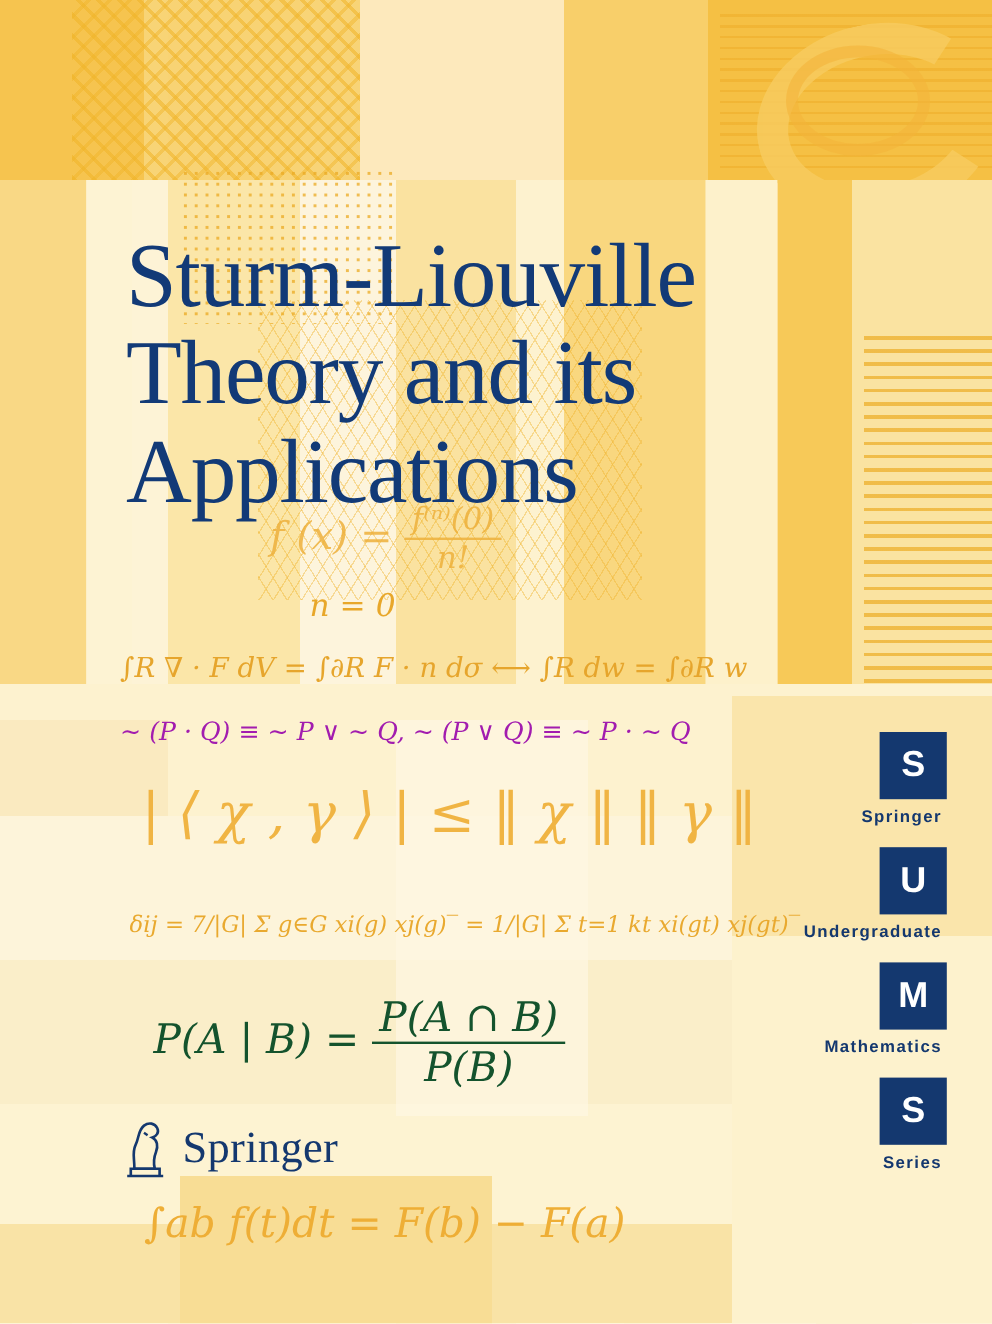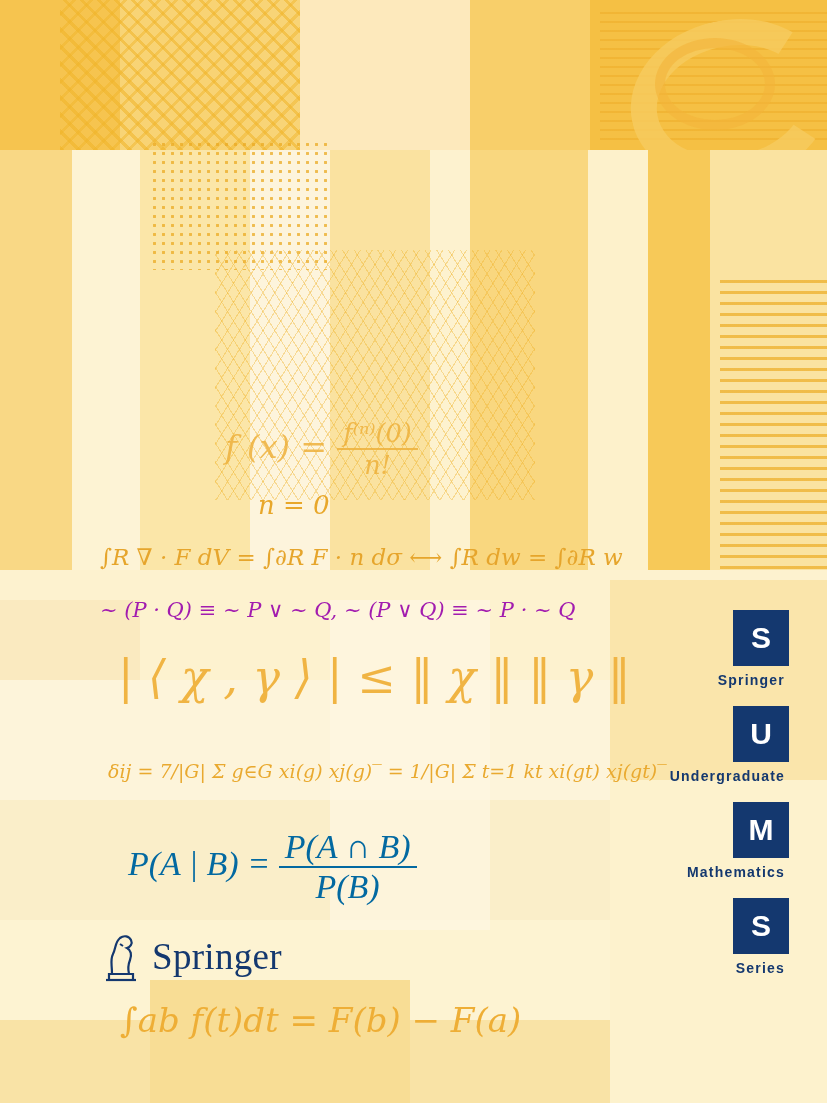--- a/index.html
+++ b/index.html
@@ -121,21 +121,21 @@
     font-family: "DejaVu Serif", serif;
     font-style: italic;
     pointer-events: none;
   }
   .eq { position: absolute; white-space: nowrap; }
   .eq-series { left: 225px; top: 385px; font-size: 32px; color: #eeb13c; opacity:.85;margin-top:33px;}
   .eq-div    { left: 100px; top: 544px; font-size: 23px; color:#e6a52c;}
   .eq-logic  { left: 100px; top: 598px; font-size: 21px; color:#a21caf;}
   .eq-cauchy { left: 118px; top: 650px; font-size: 46px; color:#f0b443;}
   .eq-delta  { left: 108px; top: 760px; font-size: 19px; color:#e9a92f;}
-  .eq-bayes  { left: 128px; top: 828px; font-size: 34px; color:#0369a1;font-family:Liberation Serif, serif;}
+  .eq-bayes  { left: 128px; top: 828px; font-size: 34px; color:#14532d;}
   .eq-ftc    { left: 120px; top: 1000px; font-size: 34px; color:#eeae36;}
 
   .frac { display: inline-block; text-align: center; vertical-align: middle; }
   .frac .num { display: block; padding: 0 6px; border-bottom: 2px solid currentColor; }
   .frac .den { display: block; padding: 0 6px; }
   .small-frac { font-size: .8em; }
 
   
   .author {
     position: absolute;
@@ -271,20 +271,25 @@
       <span class="frac">
         <span class="num">P(A ∩ B)</span>
         <span class="den">P(B)</span>
       </span>
     </div>
 
     <div class="eq eq-ftc">∫ab f(t)dt = F(b) − F(a)</div>
   </div>
 
 
+  <div class="title">
+    <span class="ln">Sturm-Liouville</span>
+    <span class="ln">Theory and its</span>
+    <span class="ln">Applications</span>
+  </div>
 
   <div class="springer-logo">
     <span class="springer-mark">
       <svg width="42" height="52" viewBox="0 0 42 52">
         <g fill="none" stroke="#14386f" stroke-width="2.2">
           <path d="M6 50 L36 50"></path>
           <path d="M9 50 L9 44 L33 44 L33 50"></path>
           <path d="M12 44 C12 34 10 30 13 24 C16 18 15 12 20 8
                    C24 5 29 6 31 10 C33 14 30 17 27 18
                    C31 20 32 25 30 30 C28 35 28 40 29 44 Z"></path>

